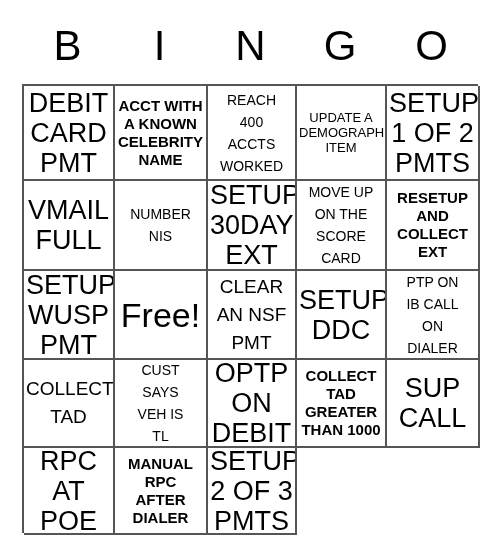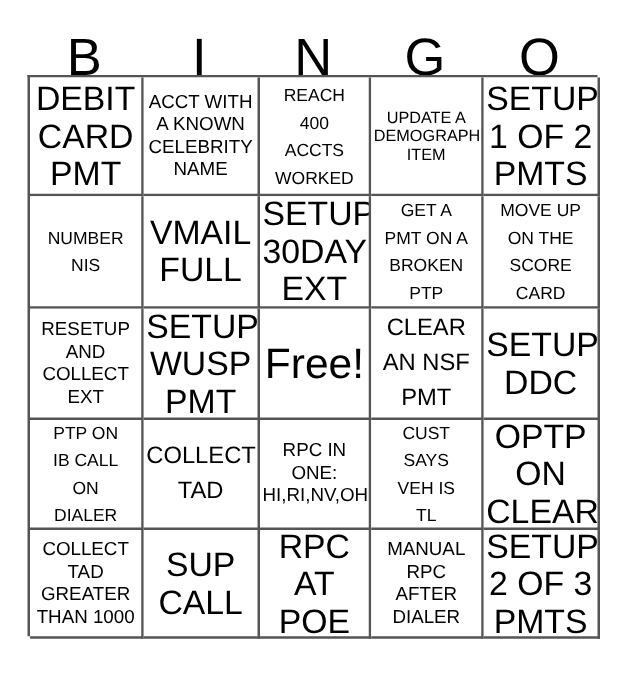--- a/index.html
+++ b/index.html
@@ -43,21 +43,21 @@
   .header-cell.c0 { width: 91px; }
   .header-cell.c1 { width: 93px; }
   .header-cell.c2 { width: 89px; }
   .header-cell.c3 { width: 90px; }
   .header-cell.c4 { width: 93px; }
 
   
   .grid {
     position: absolute;
     left: 22px;
-    top: 60px;
+    top: 84px;
     width: 456px;
     height: 449px;
     box-sizing: border-box;
     border-top: 2px solid #555555;
     border-left: 2px solid #555555;
     display: grid;
     grid-template-columns: 91px 93px 89px 90px 93px;
     grid-template-rows: 95px 90px 89px 88px 87px;
   }
   .cell {
@@ -76,21 +76,21 @@
     display: block;
     width: 100%;
     white-space: pre-line;
     color: #000000;
     font-family: "Liberation Sans", sans-serif;
   }
   
   .sz-xl span { font-size: 27px; line-height: 30px; }
   .sz-lg span { font-size: 19px; line-height: 28px; }
   .sz-md span { font-size: 14px; line-height: 22px; }
-  .sz-sm span { font-size: 15px; line-height: 18px; }
+  .sz-sm span { font-size: 15px; line-height: 18px; font-weight: bold; }
   .sz-xs span { font-size: 13px; line-height: 15px; }
   .sz-free span { font-size: 34px; line-height: 38px; }
 </style>
 </head>
 <body>
 
 <div class="card">
 
   <div class="header-row">
     <div class="header-cell c0">B</div>
@@ -121,38 +121,32 @@
       <div class="cell sz-xs">
         <span>UPDATE A
 DEMOGRAPHIC
 ITEM</span>
       </div>
       <div class="cell sz-xl">
         <span>SETUP
 1 OF 2
 PMTS</span>
       </div>
+      <div class="cell sz-xl">
+        <span>VMAIL
+FULL</span>
+      </div>
       <div class="cell sz-md">
         <span>NUMBER
 NIS</span>
       </div>
       <div class="cell sz-xl">
-        <span>VMAIL
-FULL</span>
-      </div>
-      <div class="cell sz-xl">
         <span>SETUP
 30DAY
 EXT</span>
-      </div>
-      <div class="cell sz-md">
-        <span>GET A
-PMT ON A
-BROKEN
-PTP</span>
       </div>
       <div class="cell sz-md">
         <span>MOVE UP
 ON THE
 SCORE
 CARD</span>
       </div>
       <div class="cell sz-sm">
         <span>RESETUP
 AND
@@ -179,35 +173,30 @@
       <div class="cell sz-md">
         <span>PTP ON
 IB CALL
 ON
 DIALER</span>
       </div>
       <div class="cell sz-lg">
         <span>COLLECT
 TAD</span>
       </div>
-      <div class="cell sz-sm">
-        <span>RPC IN
-ONE:
-HI,RI,NV,OH</span>
-      </div>
       <div class="cell sz-md">
         <span>CUST
 SAYS
 VEH IS
 TL</span>
       </div>
       <div class="cell sz-xl">
         <span>OPTP
 ON
-CLEAR</span>
+DEBIT</span>
       </div>
       <div class="cell sz-sm">
         <span>COLLECT
 TAD
 GREATER
 THAN 1000</span>
       </div>
       <div class="cell sz-xl">
         <span>SUP
 CALL</span>

